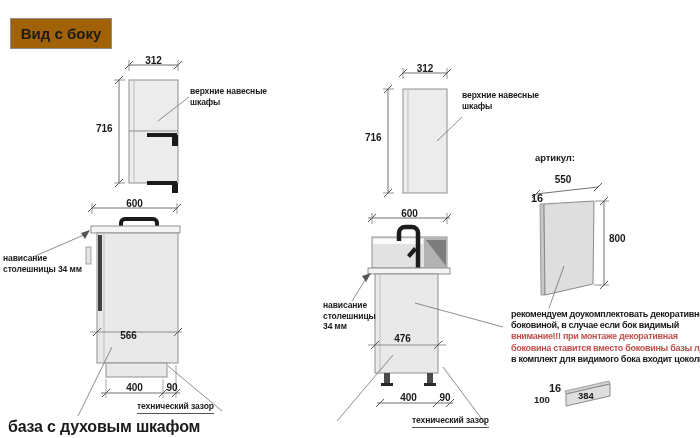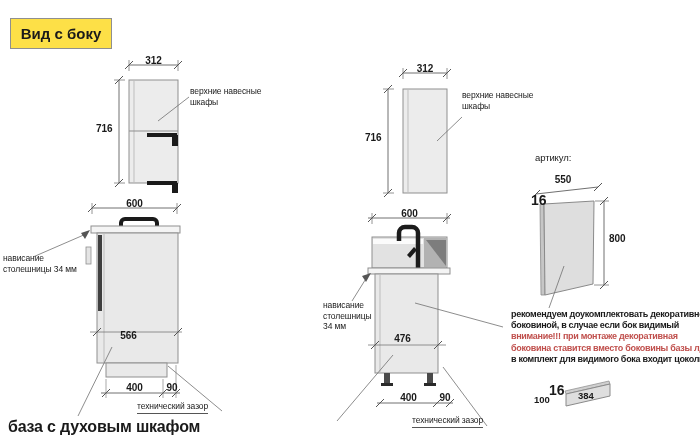--- a/index.html
+++ b/index.html
@@ -4,25 +4,25 @@
 <style>
   html,body{margin:0;padding:0;background:#ffffff;}
   #stage{
     position:relative;width:700px;height:438px;background:#ffffff;
     font-family:"Liberation Sans", sans-serif;color:#1a1a1a;overflow:hidden;
   }
   .abs{position:absolute;}
   #title-box{
     left:10px;top:18px;width:100px;height:29px;border:1px solid #8f8f8f;
     display:flex;align-items:center;justify-content:center;
-    font-size:15px;font-weight:bold;background:#fde047;
+    font-size:15px;font-weight:bold;background:#a16207;
   }
   .dim{font-size:10px;font-weight:bold;text-align:center;white-space:nowrap;}
-  .dim-sm{font-size:14px;font-weight:bold;white-space:nowrap;}
-  .lbl{font-size:8.5px;font-weight:normal;line-height:10.5px;letter-spacing:-0.1px;white-space:nowrap;}
+  .dim-sm{font-size:11px;font-weight:bold;white-space:nowrap;}
+  .lbl{font-size:8.5px;font-weight:bold;line-height:10.5px;letter-spacing:-0.1px;white-space:nowrap;}
   .name-lbl{font-size:16px;font-weight:bold;letter-spacing:-0.2px;white-space:nowrap;}
   .underline{border-bottom:1px solid #555;padding-bottom:1px;}
   .notes{width:195px;font-size:9px;font-weight:bold;line-height:11.2px;letter-spacing:-0.3px;}
   .note-line{white-space:nowrap;color:#1a1a1a;}
   .note-line.red{color:#c0504d;}
   svg{position:absolute;left:0;top:0;}
 </style>
 </head>
 <body>
 

